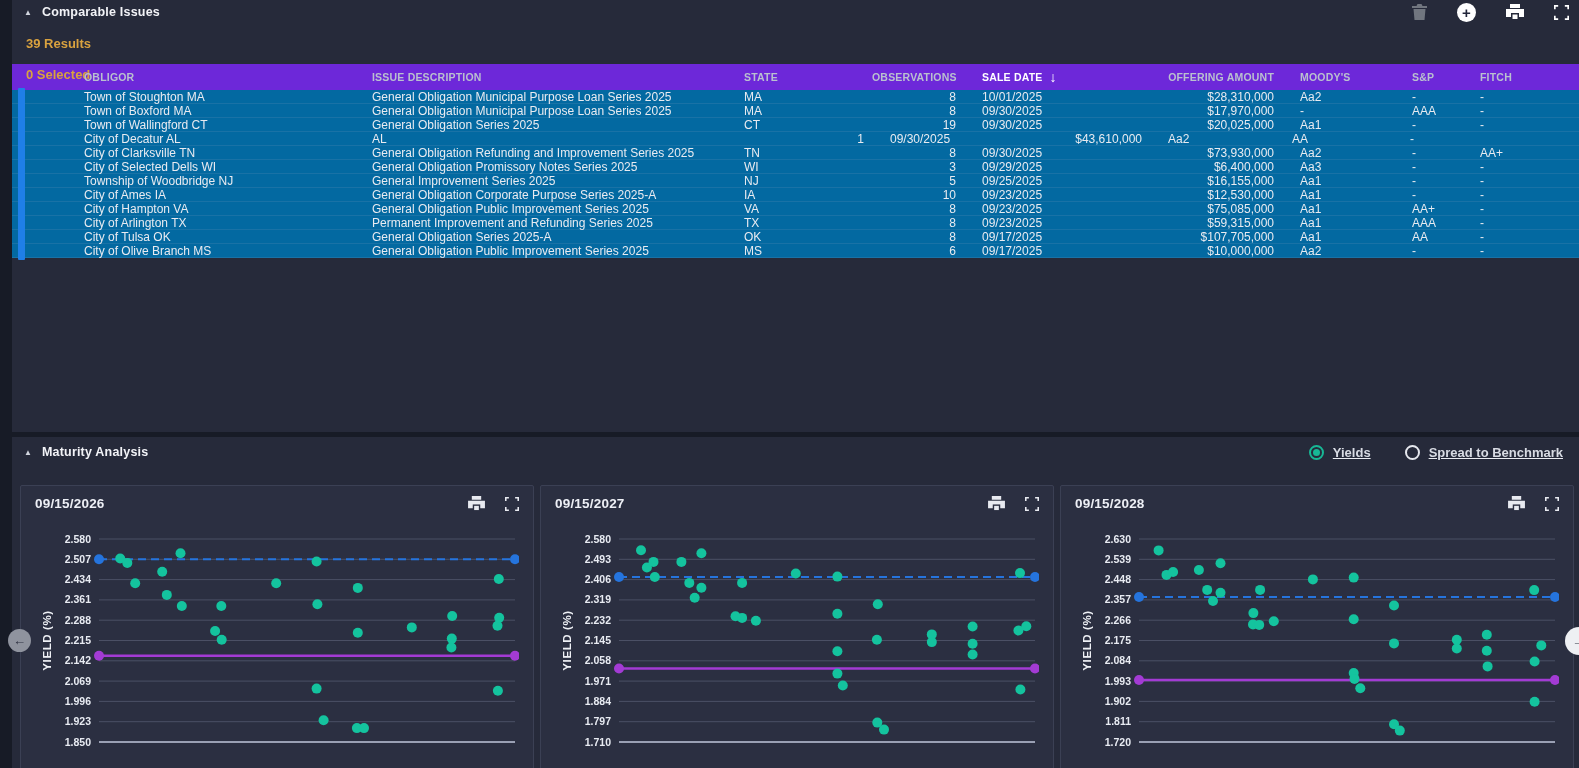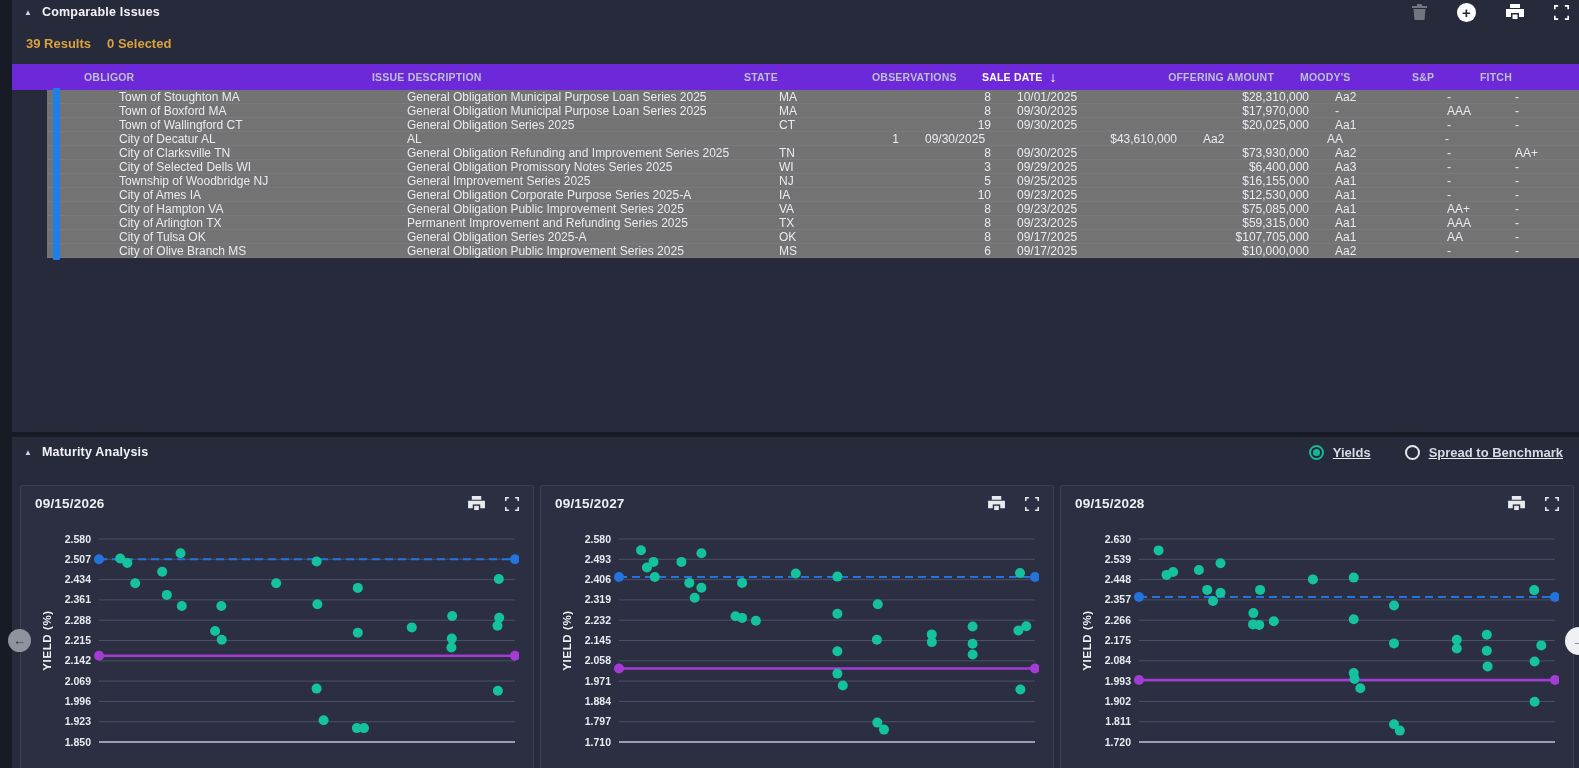--- a/index.html
+++ b/index.html
@@ -14,32 +14,32 @@
   
   .panel { margin-left:12px; background:#262a3a; }
   .panel-top { height:432px; }
   .panel-header { display:flex; align-items:center; height:24px; padding-left:12px; }
   .caret { font-size:8px; color:#d0d4dd; margin-right:10px; }
   .panel-title { font-size:12.5px; font-weight:700; color:#f2f3f7; letter-spacing:.2px; }
   .icon-group { margin-left:auto; margin-right:10px; display:flex; align-items:center; gap:30px; }
   .icon-btn { background:none; border:none; cursor:pointer; display:flex; align-items:center; }
   .plus-circle { width:19px; height:19px; border-radius:50%; background:#ffffff; color:#22263a;
     display:flex; align-items:center; justify-content:center; font-size:15px; font-weight:700; line-height:1; }
-  .results-line { margin:12px 0 10px 14px; height:18px; font-size:13px; font-weight:700; color:#d9a23f; display:flex; gap:16px; }
+  .results-line { margin:12px 0 10px 14px; height:18px; font-size:13px; font-weight:700; color:#d9a23f; display:flex; gap:16px;flex-direction:column; }
 
   .tgrid { display:grid; grid-template-columns:72px 288px 372px 128px 92px 186px 132px 120px 70px 70px auto; align-items:center; }
   .thead { height:26px; background:#6d28d9; font-size:10.5px; font-weight:700; color:#bac0cf; letter-spacing:.2px; }
   .th { white-space:nowrap; }
   .th.sorted { color:#ffffff; display:flex; align-items:center; }
   .sort-arrow { font-size:14px; font-weight:700; color:#fff; margin-left:7px; }
   .num { text-align:right; padding-right:8px; }
   .pad-l { padding-left:18px; }
   .pad-l-sm { padding-left:10px; }
   .pad-l-xs { padding-left:8px; }
-  .trow { height:14px; background:#737373; border-bottom:1px solid rgba(160,170,195,0.14); font-size:12px; color:#e9ebf1;margin-left:35px; }
+  .trow { height:14px; background:#0369a1; border-bottom:1px solid rgba(160,170,195,0.14); font-size:12px; color:#e9ebf1; }
   .selbar { display:block; margin-left:6px; width:7px; height:18px; background:#1f7fe8; border-radius:1px; }
   .cell { white-space:nowrap; overflow:hidden; }
 
   
   .panel-bottom { margin-top:5px; height:331px; position:relative; }
   .mat-header { display:flex; align-items:center; height:30px; padding-left:12px; }
   .radio-group { margin-left:auto; margin-right:16px; display:flex; align-items:center; gap:34px; }
   .radio-opt { display:flex; align-items:center; gap:9px; cursor:pointer;text-decoration:underline; }
   .radio { width:15px; height:15px; border-radius:50%; border:2px solid #e6e8ee; display:inline-block; position:relative; }
   .radio.sel { border-color:#17b795; }

